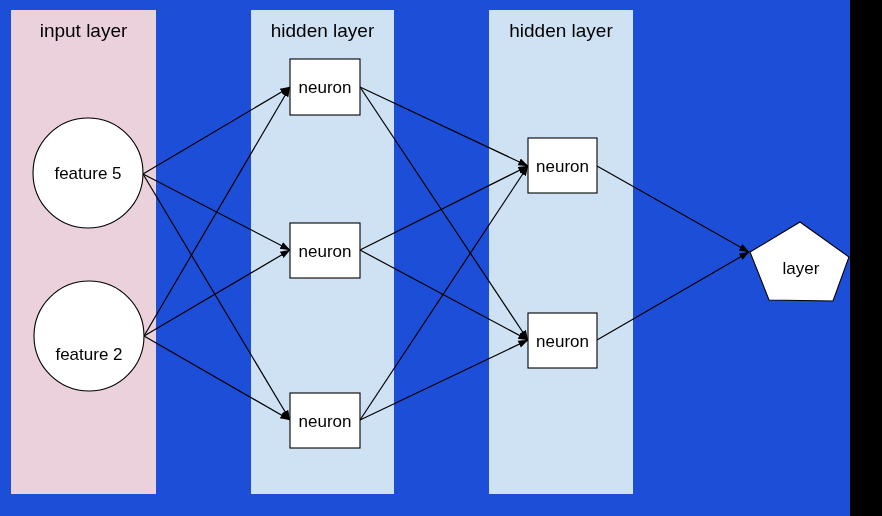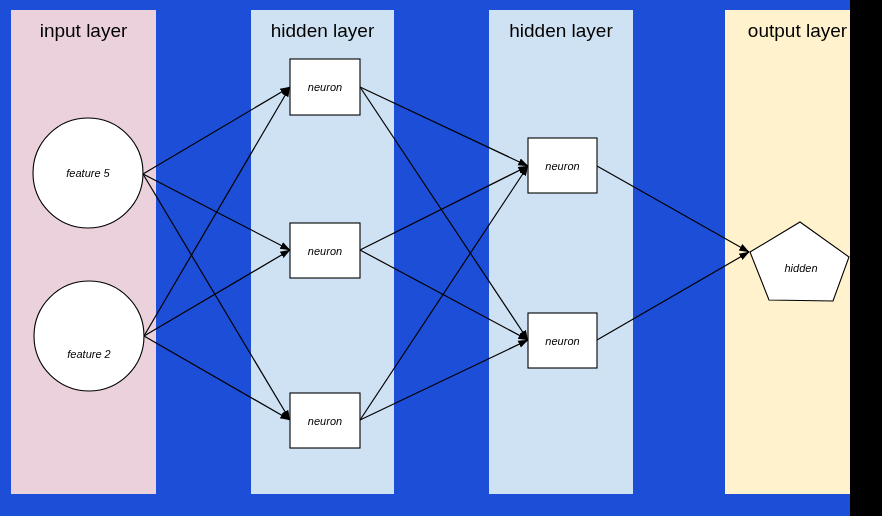--- a/index.html
+++ b/index.html
@@ -28,43 +28,39 @@
   svg.overlay {
     position: absolute;
     left: 0; top: 0;
     width: 882px; height: 516px;
     z-index: 2;
   }
   .node-label {
     position: absolute;
     z-index: 3;
     transform: translate(-50%, -50%);
-    font-size: 11px;
+    font-size: 17px;
     line-height: 17px;
     white-space: nowrap;
     color: #000;
-    font-style: italic;
   }
 </style>
 </head>
 <body>
 
 <div class="stage">
 
   <div class="panel p0">
     <div class="panel-title">input layer</div>
   </div>
   <div class="panel p1">
     <div class="panel-title">hidden layer</div>
   </div>
   <div class="panel p2">
     <div class="panel-title">hidden layer</div>
-  </div>
-  <div class="panel p3">
-    <div class="panel-title">output layer</div>
   </div>
 
   <svg class="overlay" viewBox="0 0 882 516" xmlns="http://www.w3.org/2000/svg">
     <defs>
       <marker id="arrow" viewBox="0 0 10 10" refX="9" refY="5" markerWidth="9" markerHeight="9" orient="auto-start-reverse">
         <path d="M0,1.6 L9.5,5 L0,8.4 z" fill="#000"></path>
       </marker>
     </defs>
     <g>
         <line x1="143" y1="174" x2="290" y2="87" stroke="#000000" stroke-width="1.2" marker-end="url(#arrow)"></line>
@@ -94,14 +90,14 @@
       </g>
   </svg>
 
 <div class="node-label" style="left: 88px; top: 173px;">feature 5</div>
     <div class="node-label" style="left: 89px; top: 354px;">feature 2</div>
     <div class="node-label" style="left: 325px; top: 87px;">neuron</div>
     <div class="node-label" style="left: 325px; top: 250.5px;">neuron</div>
     <div class="node-label" style="left: 325px; top: 420.5px;">neuron</div>
     <div class="node-label" style="left: 562.5px; top: 165.5px;">neuron</div>
     <div class="node-label" style="left: 562.5px; top: 340.5px;">neuron</div>
-    <div class="node-label" style="left: 801px; top: 268px;">hidden</div>
+    <div class="node-label" style="left: 801px; top: 268px;">layer</div>
   </div>
 
 </body></html>

